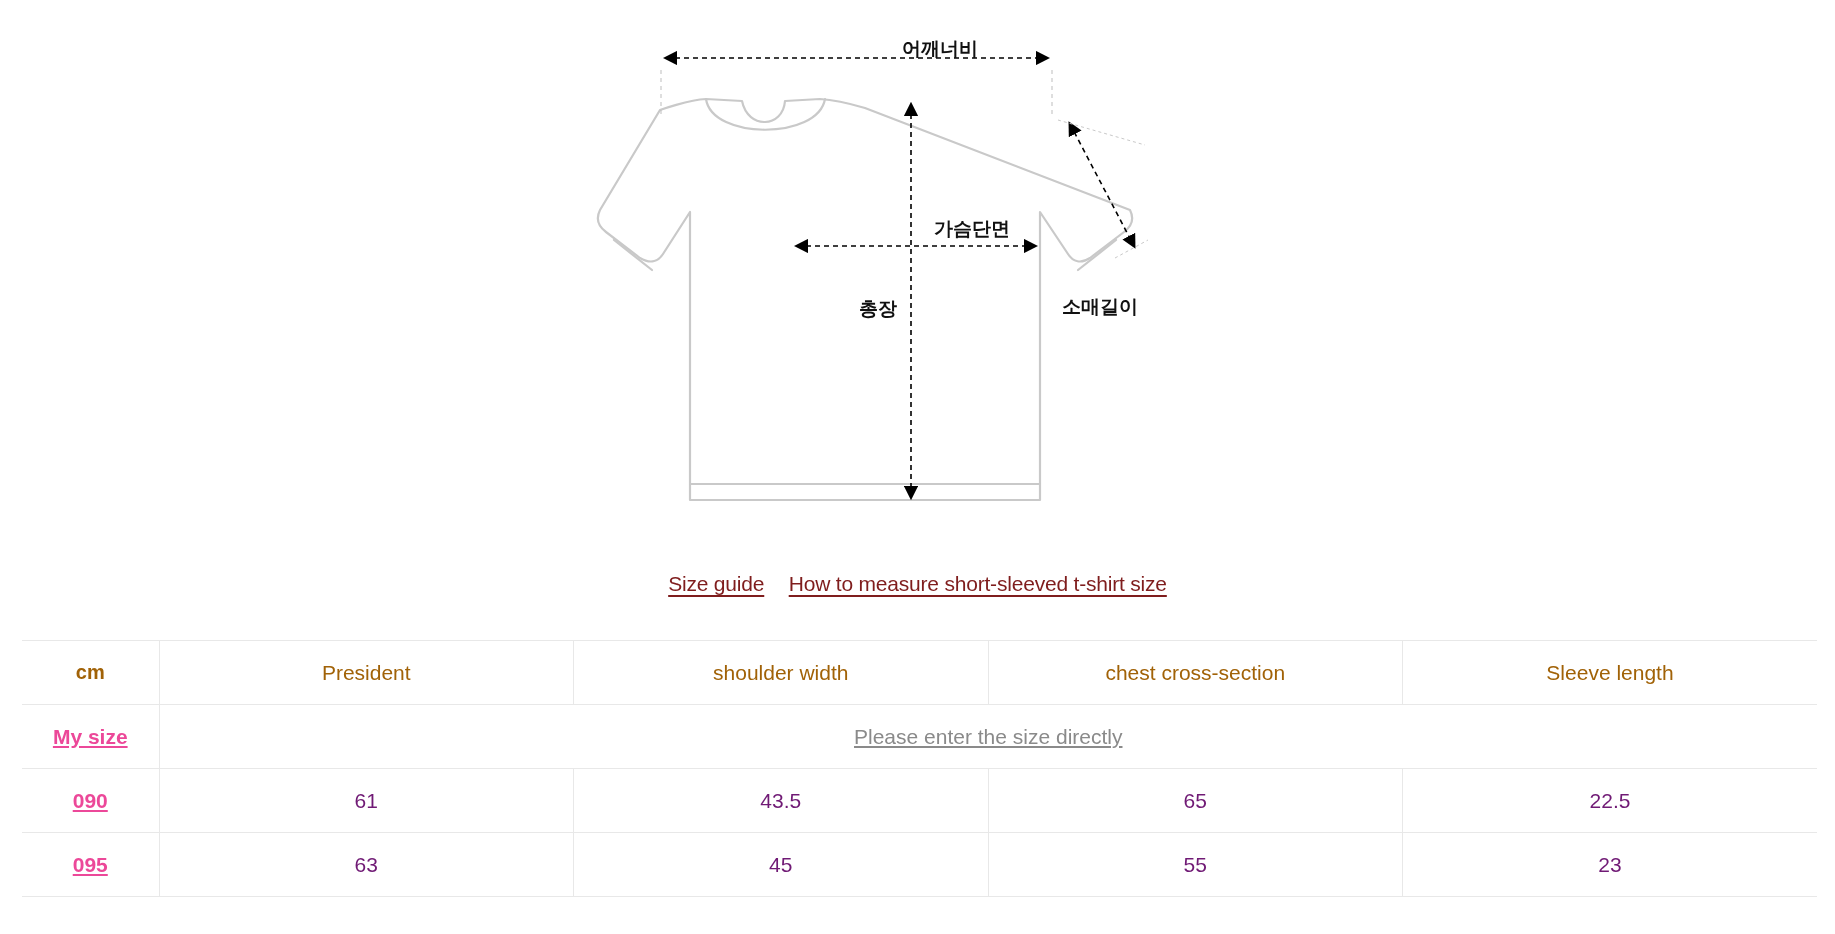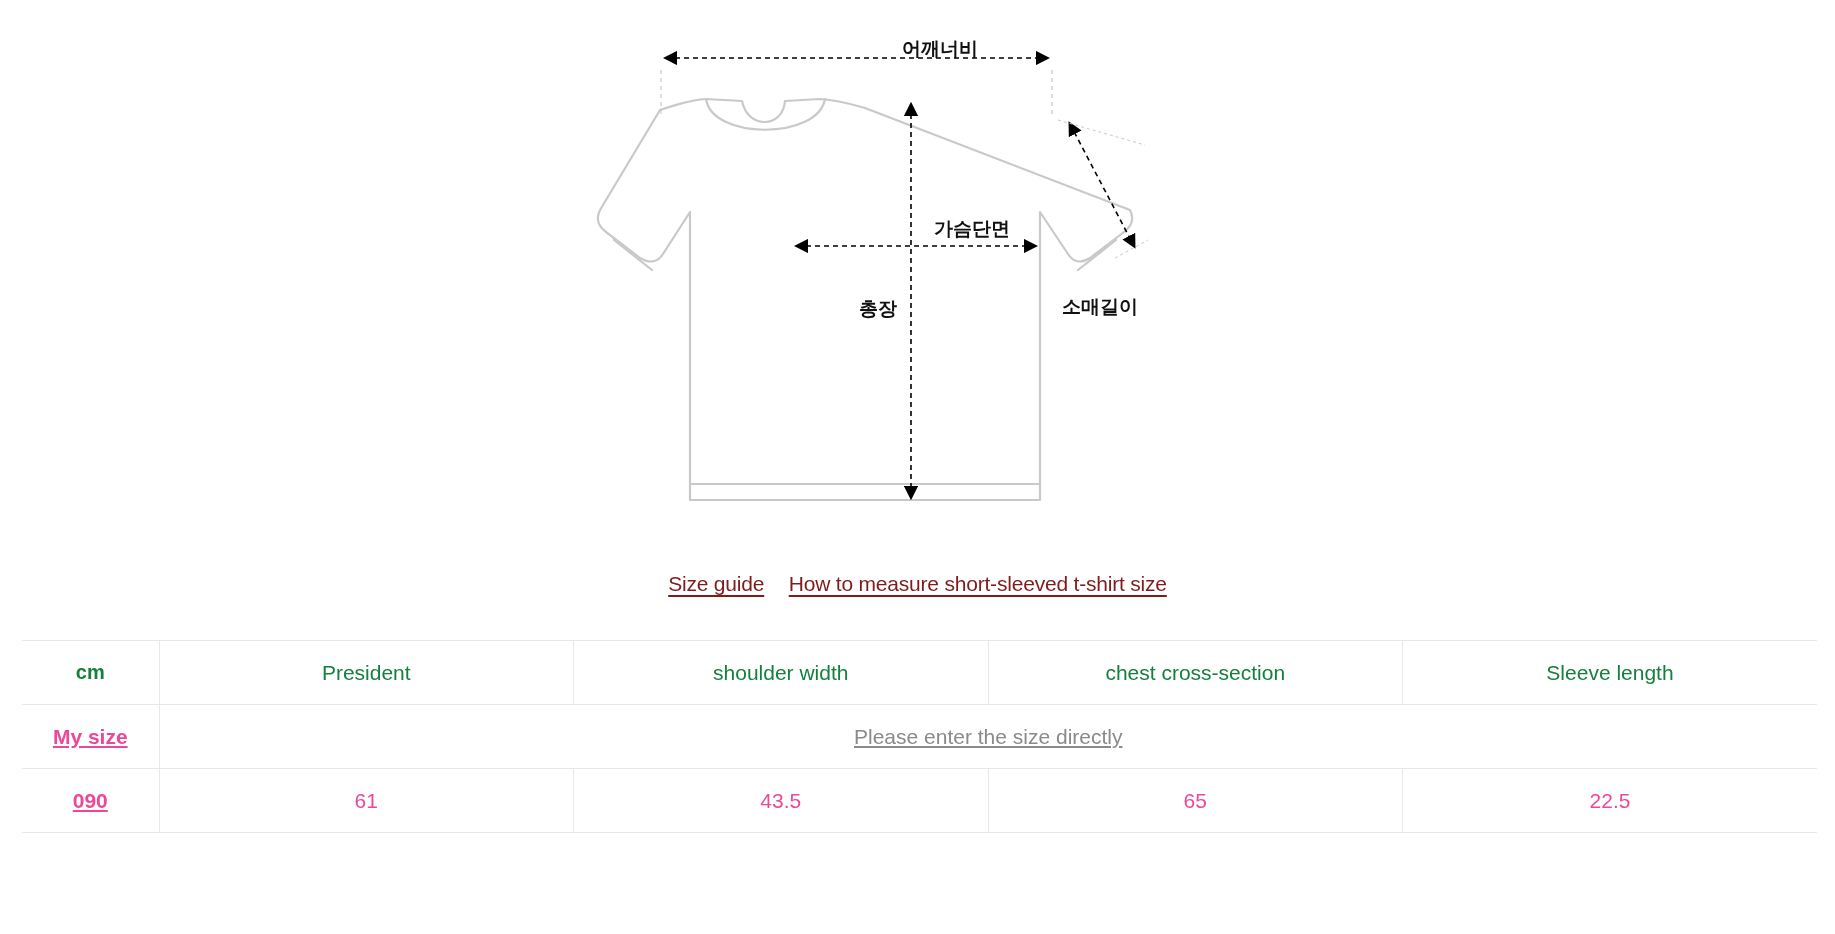--- a/index.html
+++ b/index.html
@@ -65,37 +65,37 @@
     vertical-align: middle;
     font-weight: normal;
   }
   .size-table tr th:last-child,
   .size-table tr td:last-child {
     border-right: none;
     margin-left: 16px;
   }
   .size-table thead th {
     font-size: 21px;
-    color: #15803d;
+    color: #a16207;
     font-weight: normal;
     border-top: 1px solid #e8e8e8;
   }
   .col-label {
     width: 137px;
     font-size: 20px;
     color: #111;
     font-weight: bold;
   }
   .size-table thead .col-label {
     font-weight: bold;
     font-size: 20px;
   }
   .size-table tbody td {
     font-size: 21px;
-    color: #ec4899;
+    color: #701a75;
   }
   .size-table tbody td.col-label {
     color: #ec4899;
     font-weight: bold;
     text-decoration: underline;
   }
   .mysize-cell {
     color: #8a8a8a !important;
     font-size: 21px;
     text-decoration: underline;
@@ -198,16 +198,23 @@
         <td class="col-label">My size</td>
         <td class="mysize-cell" colspan="4">Please enter the size directly</td>
       </tr>
       <tr>
         <td class="col-label">090</td>
         <td>61</td>
         <td>43.5</td>
         <td>65</td>
         <td>22.5</td>
       </tr>
+      <tr>
+        <td class="col-label">095</td>
+        <td>63</td>
+        <td>45</td>
+        <td>55</td>
+        <td>23</td>
+      </tr>
     </tbody>
   </table>
 
 </div>
 
 </body></html>

